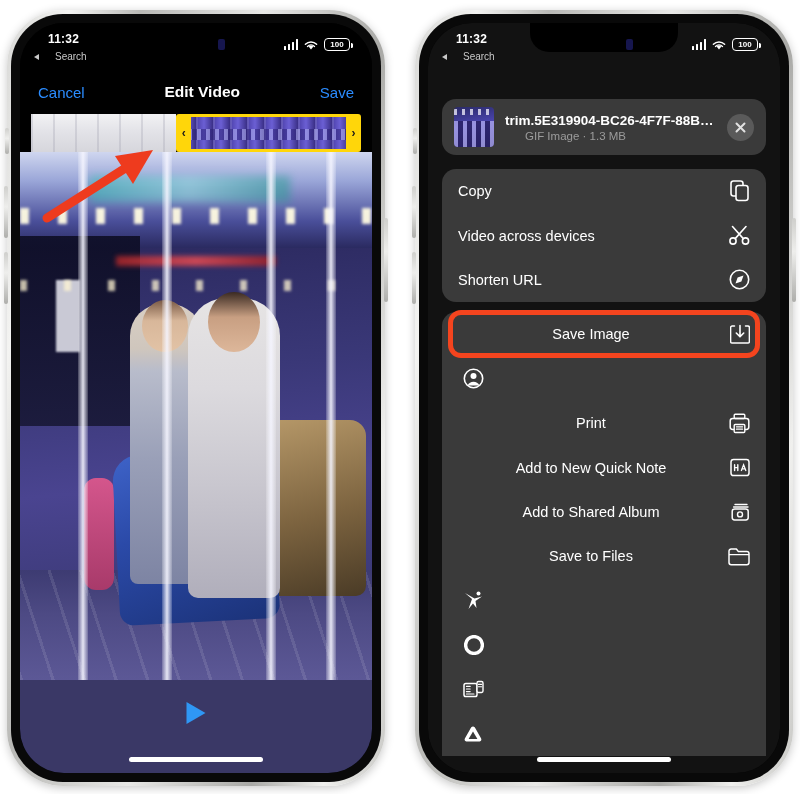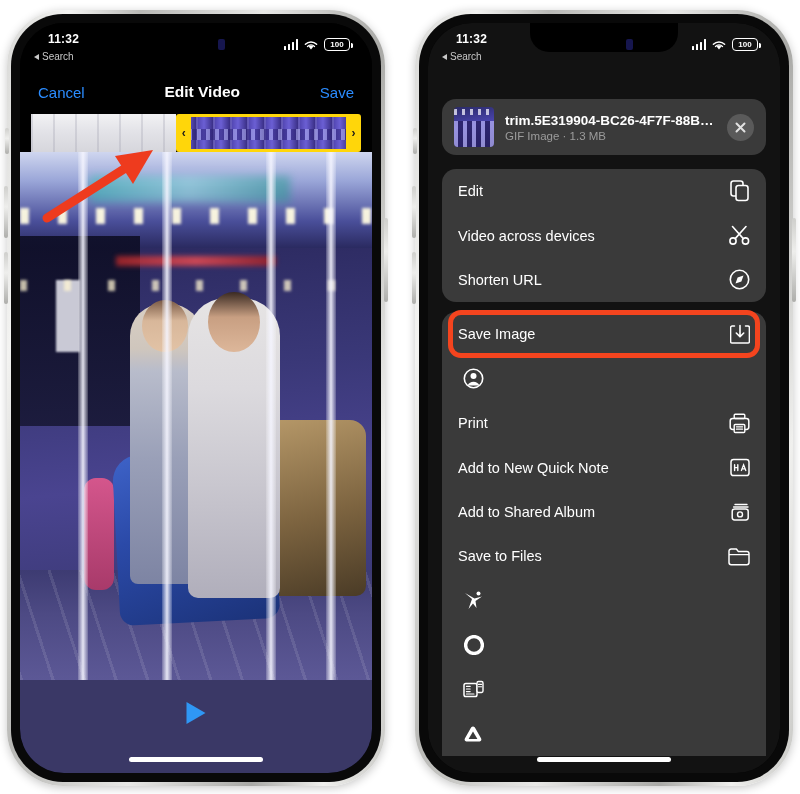--- a/index.html
+++ b/index.html
@@ -61,21 +61,21 @@
   .statusbar {
     position: absolute; top: 0; left: 0; right: 0; height: 48px;
     z-index: 45; color: #fff;
   }
   .sb-time {
     position: absolute; left: 28px; top: 9px;
     font-size: 12px; font-weight: bold; letter-spacing: .2px;
   }
   .sb-back {
     position: absolute; left: 14px; top: 28px;
-    font-size: 10px; color: #c9c9c9; display: flex; align-items: center; gap: 3px;
+    font-size: 10px; color: #c9c9c9; display: flex; align-items: center; gap: 16px;
   }
   .sb-back .tri {
     width: 0; height: 0;
     border-top: 3.5px solid transparent; border-bottom: 3.5px solid transparent;
     border-right: 5px solid #c9c9c9;
   }
   .sb-right {
     position: absolute; right: 22px; top: 15px;
     display: flex; align-items: center; gap: 5px;
   }
@@ -266,37 +266,37 @@
     content:''; position:absolute; left:0; right:0; bottom:0; height:26px;
     background: repeating-linear-gradient(90deg,
       rgba(170,165,235,.8) 0px, rgba(170,165,235,.8) 4px,
       rgba(40,32,100,.85) 4px, rgba(40,32,100,.85) 9px);
   }
   .headtxt { flex: 1; min-width: 0; }
   .headtxt .fname {
     color: #fff; font-size: 13.5px; font-weight: bold;
     white-space: nowrap; overflow: hidden; text-overflow: clip;
   }
-  .headtxt .fmeta { color: #9c9c9c; font-size: 11.5px; margin-top: 2px; }
+  .headtxt .fmeta { color: #9c9c9c; font-size: 11.5px; margin-top: 2px; margin-left: 20px; }
   .xbtn {
     width: 27px; height: 27px; border-radius: 50%; flex: none;
     background: #5a5a5a; display:flex; align-items:center; justify-content:center;
   }
   .menu-card { top: 146px; bottom: 0; border-radius: 14px 14px 0 0; background:#3a3a3a; }
   .mrow {
     height: 44.4px; display: flex; align-items: center;
     padding: 0 16px; color: #fff; font-size: 14.5px;
     position: relative;
   }
   .mrow .lbl { flex: 1; }
   .mrow .ic { width: 26px; height: 26px; display:flex; align-items:center; justify-content:flex-end; }
   .mgap { height: 10px; background: #121212; }
   .mcard-seg { background: #3a3a3a; }
   .mcard-seg.rounded { border-radius: 14px; }
-  .mcard-seg.top { border-radius: 14px 14px 0 0; }
+  .mcard-seg.top { border-radius: 14px 14px 0 0; text-align: center; }
 
   .hl-ring {
     position: absolute; left: 6px; right: 6px; height: 48px;
     border: 5px solid #f4441e; border-radius: 13px;
     pointer-events: none; z-index: 20;
   }
   .share-home {
     position: absolute; left: 50%; transform: translateX(-50%); bottom: 11px;
     width: 134px; height: 5px; background: #fff; border-radius: 3px; z-index: 30;
   }
@@ -423,21 +423,21 @@
               <svg width="13" height="13" viewBox="0 0 13 13">
                 <path d="M2.5 2.5 L10.5 10.5 M10.5 2.5 L2.5 10.5" stroke="#e2e2e2" stroke-width="2" stroke-linecap="round"></path>
               </svg>
             </div>
           </div>
 
           <div class="menu-card" style="position:absolute;left:14px;right:14px;top:146px;bottom:0;background:transparent;">
 
             <div class="mcard-seg rounded">
               <div class="mrow">
-                <span class="lbl">Edit</span>
+                <span class="lbl">Copy</span>
                 <span class="ic">
                   <svg width="20" height="22" viewBox="0 0 20 22">
                     <rect x="1" y="1" width="12" height="15" rx="2.5" stroke="#fff" stroke-width="1.6" fill="none"></rect>
                     <rect x="6" y="5.5" width="12" height="15" rx="2.5" stroke="#fff" stroke-width="1.6" fill="#3a3a3a"></rect>
                   </svg>
                 </span>
               </div>
               <div class="mrow">
                 <span class="lbl">Video across devices</span>
                 <span class="ic">

